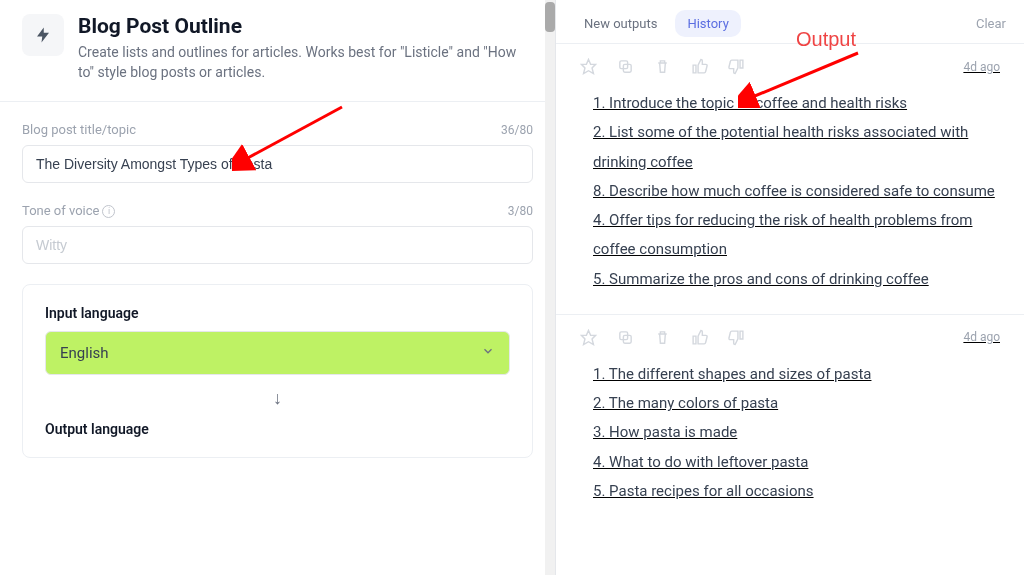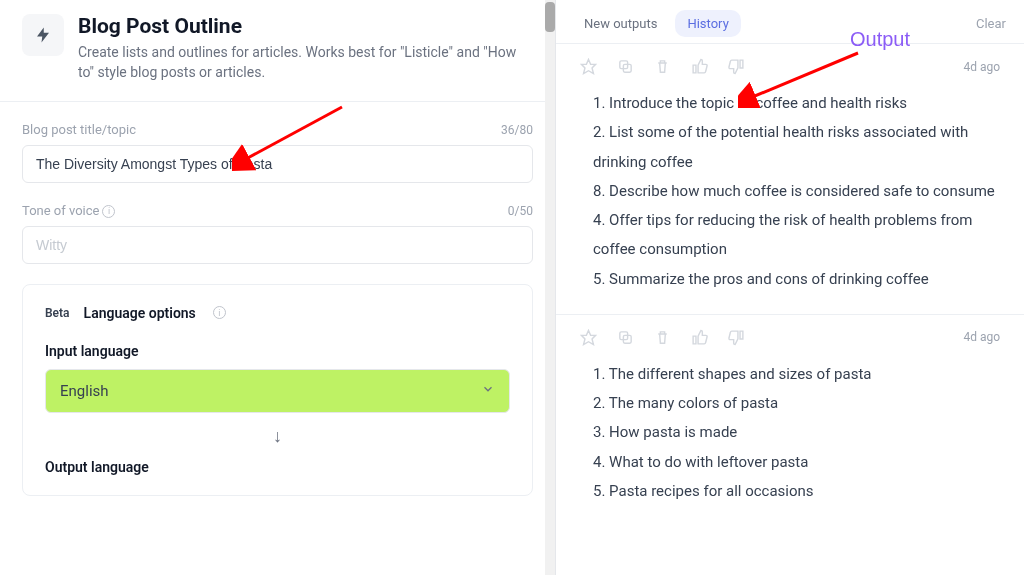--- a/index.html
+++ b/index.html
@@ -183,20 +183,21 @@
     }
     .clear-link {
       margin-left: auto;
       font-size: 13px;
       color: #9ca3af;
       cursor: pointer;
     }
     .output-card {
       border-top: 1px solid #eceff3;
       padding: 14px 24px 20px 24px;
+      text-decoration: underline;
     }
     .card-actions-row {
       display: flex;
       align-items: center;
       margin-bottom: 14px;
     }
     .action-ics {
       display: flex;
       gap: 20px;
       color: #d4d8de;
@@ -217,22 +218,22 @@
     
     .red-arrow {
       position: absolute;
       pointer-events: none;
     }
     .arrow-left { top: 102px; left: 232px; }
     .arrow-right { top: 48px; left: 738px; }
     .output-label {
       position: absolute;
       top: 28px;
-      left: 850px;
-      color: #8b5cf6;
+      left: 796px;
+      color: #ef4444;
       font-size: 20px;
       font-family: Arial, sans-serif;
     }
   </style>
 </head>
 <body>
 
 <div class="left-panel">
   <div class="header-section">
     <div class="template-icon-box">
@@ -251,31 +252,26 @@
       <div class="field-label-row">
         <span class="field-label">Blog post title/topic</span>
         <span class="char-count">36/80</span>
       </div>
       <input type="text" class="text-input" value="The Diversity Amongst Types of Pasta" style="">
     </div>
 
     <div class="field-group">
       <div class="field-label-row">
         <span class="field-label"><span>Tone of voice</span><span class="info-ic">i</span></span>
-        <span class="char-count">0/50</span>
+        <span class="char-count">3/80</span>
       </div>
       <input type="text" class="text-input" placeholder="Witty" style="">
     </div>
 
     <div class="lang-box">
-      <div class="lang-header">
-        <span class="beta-pill">Beta</span>
-        <span class="lang-opts-title">Language options</span>
-        <span class="info-ic">i</span>
-      </div>
       <div class="lang-sub-label">Input language</div>
       <div class="select-box">
         <span>English</span>
         <span class="chev">
           <svg width="14" height="14" viewBox="0 0 24 24" fill="none" stroke="currentColor" stroke-width="2.2">
               <polyline points="6 9 12 15 18 9"></polyline>
             </svg>
         </span>
       </div>
       <div class="lang-arrow-down">↓</div>

